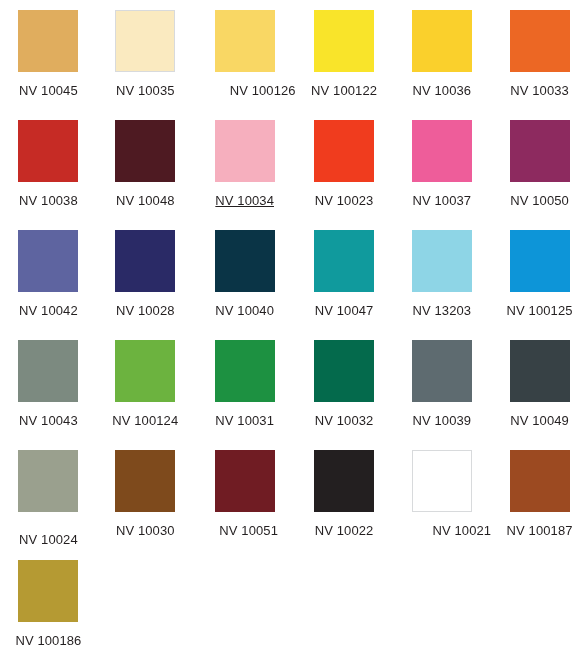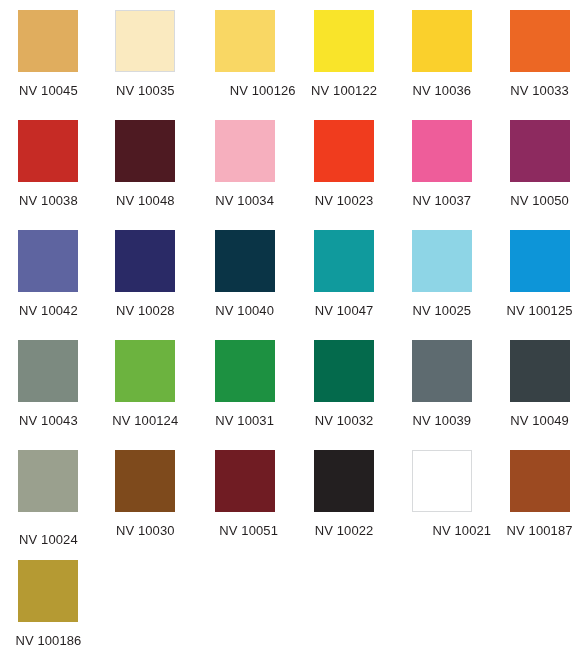--- a/index.html
+++ b/index.html
@@ -88,21 +88,21 @@
       <div class="swatch-cell">
         <div class="swatch-chip" style="background: rgb(198, 43, 37);"></div>
         <div class="swatch-label" style="color: rgb(35, 31, 32);">NV 10038</div>
       </div>
       <div class="swatch-cell">
         <div class="swatch-chip" style="background: rgb(78, 26, 34);"></div>
         <div class="swatch-label" style="color: rgb(35, 31, 32);">NV 10048</div>
       </div>
       <div class="swatch-cell">
         <div class="swatch-chip" style="background: rgb(246, 175, 190);"></div>
-        <div class="swatch-label" style="color: rgb(35, 31, 32);">NV 10034</div>
+        <div class="swatch-label" style="color: rgb(35, 31, 32); text-decoration: underline;">NV 10034</div>
       </div>
       <div class="swatch-cell">
         <div class="swatch-chip" style="background: rgb(240, 60, 30);"></div>
         <div class="swatch-label" style="color: rgb(35, 31, 32);">NV 10023</div>
       </div>
       <div class="swatch-cell">
         <div class="swatch-chip" style="background: rgb(238, 93, 154);"></div>
         <div class="swatch-label" style="color: rgb(35, 31, 32);">NV 10037</div>
       </div>
       <div class="swatch-cell">
@@ -120,21 +120,21 @@
       <div class="swatch-cell">
         <div class="swatch-chip" style="background: rgb(10, 52, 70);"></div>
         <div class="swatch-label" style="color: rgb(35, 31, 32);">NV 10040</div>
       </div>
       <div class="swatch-cell">
         <div class="swatch-chip" style="background: rgb(16, 154, 157);"></div>
         <div class="swatch-label" style="color: rgb(35, 31, 32);">NV 10047</div>
       </div>
       <div class="swatch-cell">
         <div class="swatch-chip" style="background: rgb(142, 213, 230);"></div>
-        <div class="swatch-label" style="color: rgb(35, 31, 32);">NV 10025</div>
+        <div class="swatch-label" style="color: rgb(35, 31, 32);">NV 13203</div>
       </div>
       <div class="swatch-cell">
         <div class="swatch-chip" style="background: rgb(13, 149, 216);"></div>
         <div class="swatch-label" style="color: rgb(35, 31, 32);">NV 100125</div>
       </div>
       <div class="swatch-cell">
         <div class="swatch-chip" style="background: rgb(124, 138, 128);"></div>
         <div class="swatch-label" style="color: rgb(35, 31, 32);">NV 10043</div>
       </div>
       <div class="swatch-cell">

